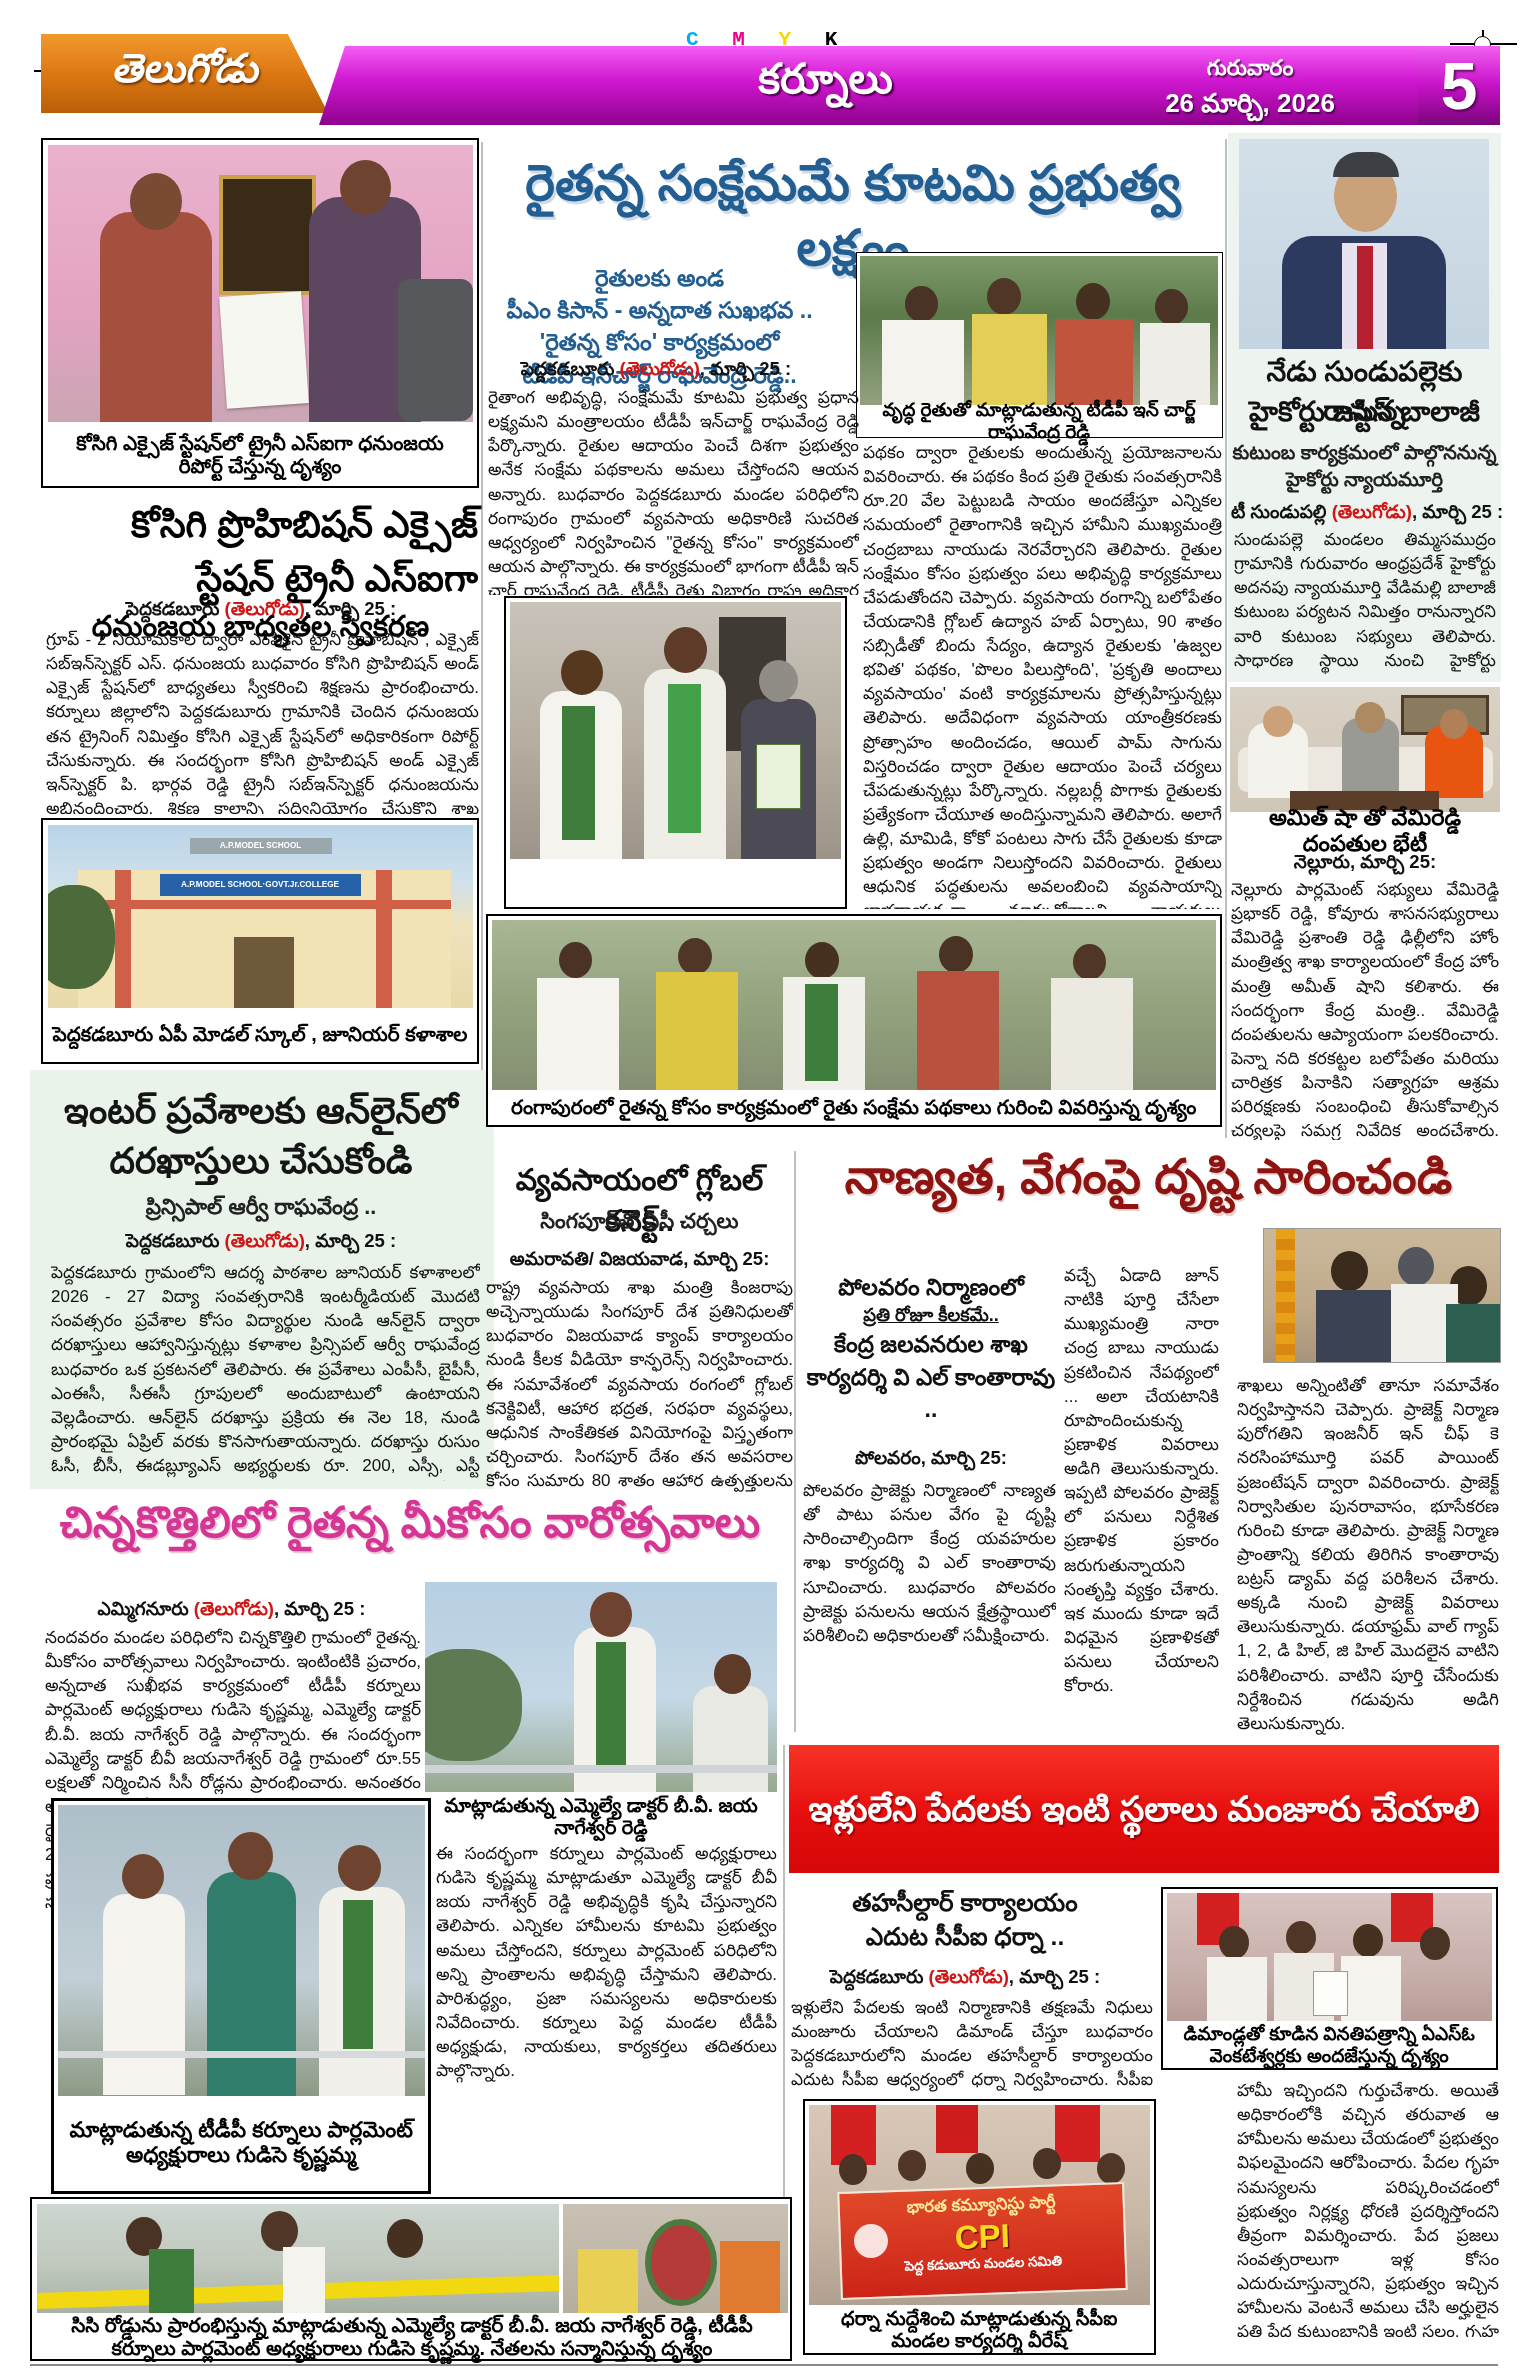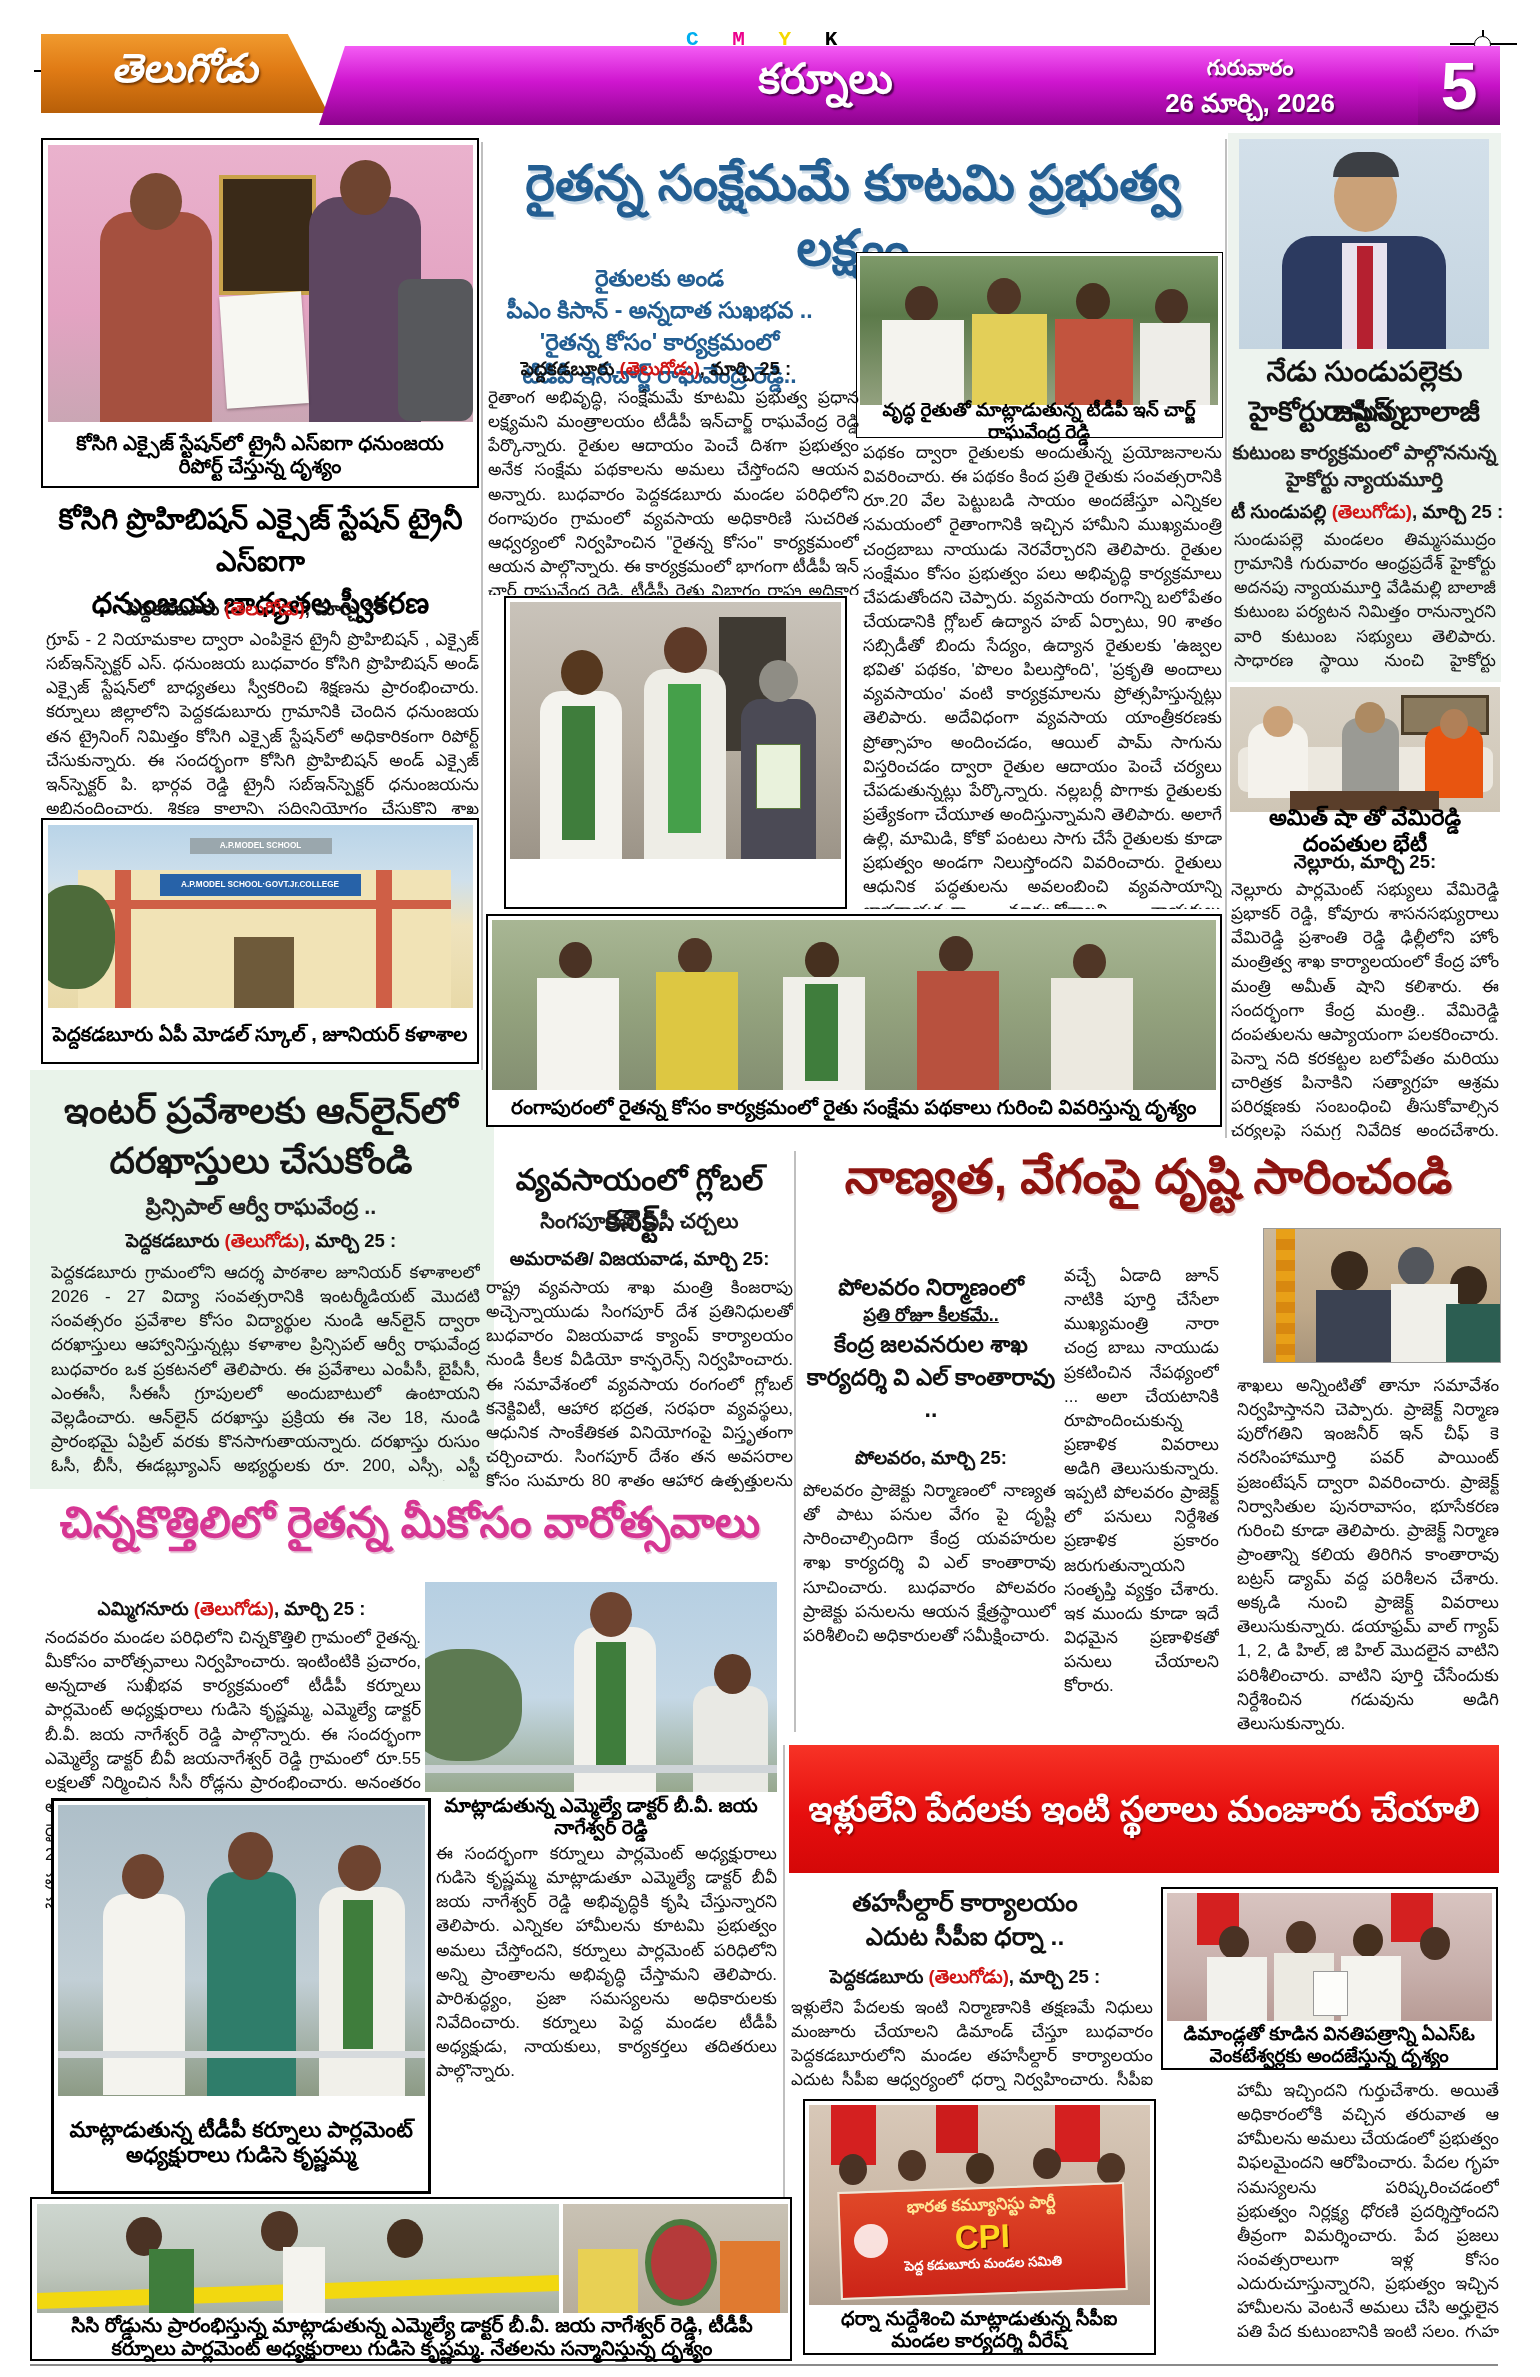--- a/index.html
+++ b/index.html
@@ -63,21 +63,21 @@
     <div class="rect" style="left:52px;top:67px;width:112px;height:210px;background:#a5503f;border-radius:30px 30px 0 0;"></div>
     <div class="blob" style="left:82px;top:28px;width:52px;height:57px;background:#7a4a33;"></div>
     <div class="rect" style="left:261px;top:52px;width:112px;height:225px;background:#5d4660;border-radius:30px 30px 0 0;"></div>
     <div class="blob" style="left:292px;top:15px;width:51px;height:55px;background:#6e4430;"></div>
     <div class="rect" style="left:175px;top:149px;width:82px;height:112px;background:#f7f7f2;transform:rotate(-4deg);box-shadow:0 1.5px 3px rgba(0,0,0,.3);"></div>
     <div class="rect" style="left:350px;top:134px;width:75px;height:142px;background:#57585c;border-radius:12px;"></div>
   </div>
   <div class="cap" style="left:4.5px;top:288px;width:425px;height:54px;font-size:20px;">కోసిగి ఎక్సైజ్ స్టేషన్‌లో ట్రైనీ ఎస్ఐగా ధనుంజయ రిపోర్ట్ చేస్తున్న దృశ్యం</div>
 </div>
 <div class="hl" style="left:43px;top:498px;width:435px;height:92px;color:#000;">
-  <div style="font-size:29px;line-height:1.45;">కోసిగి ప్రొహిబిషన్  ఎక్సైజ్ స్టేషన్ ట్రైనీ ఎస్ఐగా</div>
+  <div style="font-size:37px;line-height:1.45;text-align:right;">కోసిగి ప్రొహిబిషన్  ఎక్సైజ్ స్టేషన్ ట్రైనీ ఎస్ఐగా</div>
   <div style="font-size:29px;line-height:1.45;">ధనుంజయ బాధ్యతల స్వీకరణ</div>
 </div>
 <div class="dateline" style="left:45px;top:598px;width:432px;">
   <span>పెద్దకడబూరు </span><span class="red">(తెలుగోడు)</span><span>,  మార్చి 25 :</span>
 </div>
 <div class="body-text" style="left:46px;top:628px;width:433px;height:186px;">గ్రూప్ - 2 నియామకాల ద్వారా ఎంపికైన ట్రైనీ ప్రొహిబిషన్ , ఎక్సైజ్ సబ్‌ఇన్‌స్పెక్టర్ ఎస్. ధనుంజయ బుధవారం కోసిగి ప్రొహిబిషన్ అండ్ ఎక్సైజ్ స్టేషన్‌లో బాధ్యతలు స్వీకరించి శిక్షణను ప్రారంభించారు. కర్నూలు జిల్లాలోని పెద్దకడుబూరు గ్రామానికి చెందిన ధనుంజయ తన ట్రైనింగ్ నిమిత్తం కోసిగి ఎక్సైజ్ స్టేషన్‌లో అధికారికంగా రిపోర్ట్ చేసుకున్నారు. ఈ సందర్భంగా కోసిగి ప్రొహిబిషన్ అండ్ ఎక్సైజ్ ఇన్‌స్పెక్టర్ పి. భార్గవ రెడ్డి ట్రైనీ సబ్‌ఇన్‌స్పెక్టర్ ధనుంజయను అభినందించారు. శిక్షణ కాలాన్ని సద్వినియోగం చేసుకొని శాఖ నియమ నిబంధనలను పూర్తిగా అవగాహన చేసుకోవాలని సూచించారు. విధుల్లో సత్ప్రవర్తన, అంకితభావం, క్రమశిక్షణతో పనిచేస్తూ ప్రజలకు సేవ చేయాలనే ధృఢసంకల్పంతో ముందుకు సాగితే భవిష్యత్తులో మంచి పేరు సంపాదించగలరని ఆయన అన్నారు. శిక్షణ కాలంలో సీనియర్ అధికారుల సూచనలు పాటిస్తూ శాఖ పనితీరును సమగ్రంగా నేర్చుకోవాలని, ప్రజలతో మర్యాదపూర్వకంగా వ్యవహరించడం ద్వారా పోలీసు వ్యవస్థపై నమ్మకం పెంపొందించాలన్నారు. ఈ సందర్భంగా స్టేషన్ సిబ్బంది ట్రైనీ సబ్‌ఇన్‌స్పెక్టర్ ధనుంజయకు శుభాకాంక్షలు తెలిపారు. పెద్దకడుబూరు గ్రామానికి చెందిన యువకుడు ఎక్సైజ్ శాఖలో సబ్‌ఇన్‌స్పెక్టర్‌గా ఎంపిక కావడం స్థానిక ప్రజల్లో ఆనందాన్ని కలిగించింది. గ్రామ ప్రజలు, స్నేహితులు ఆయనకు అభినందనలు తెలియజేస్తూ భవిష్యత్తులో ఉన్నత స్థాయికి ఎదగాలని ఆకాంక్షించారు.</div>
 
 <div class="box" style="left:41px;top:818px;width:438px;height:246px;">
   <div class="ph" style="left:4.5px;top:4.5px;width:425px;height:183px;background:linear-gradient(180deg,#b9d4e8 0%,#cfe0ec 30%,#efe3bd 55%,#e8d9a8 100%);">
     <div class="rect" style="left:30px;top:45px;width:373px;height:139px;background:#f1e3b6;"></div>

